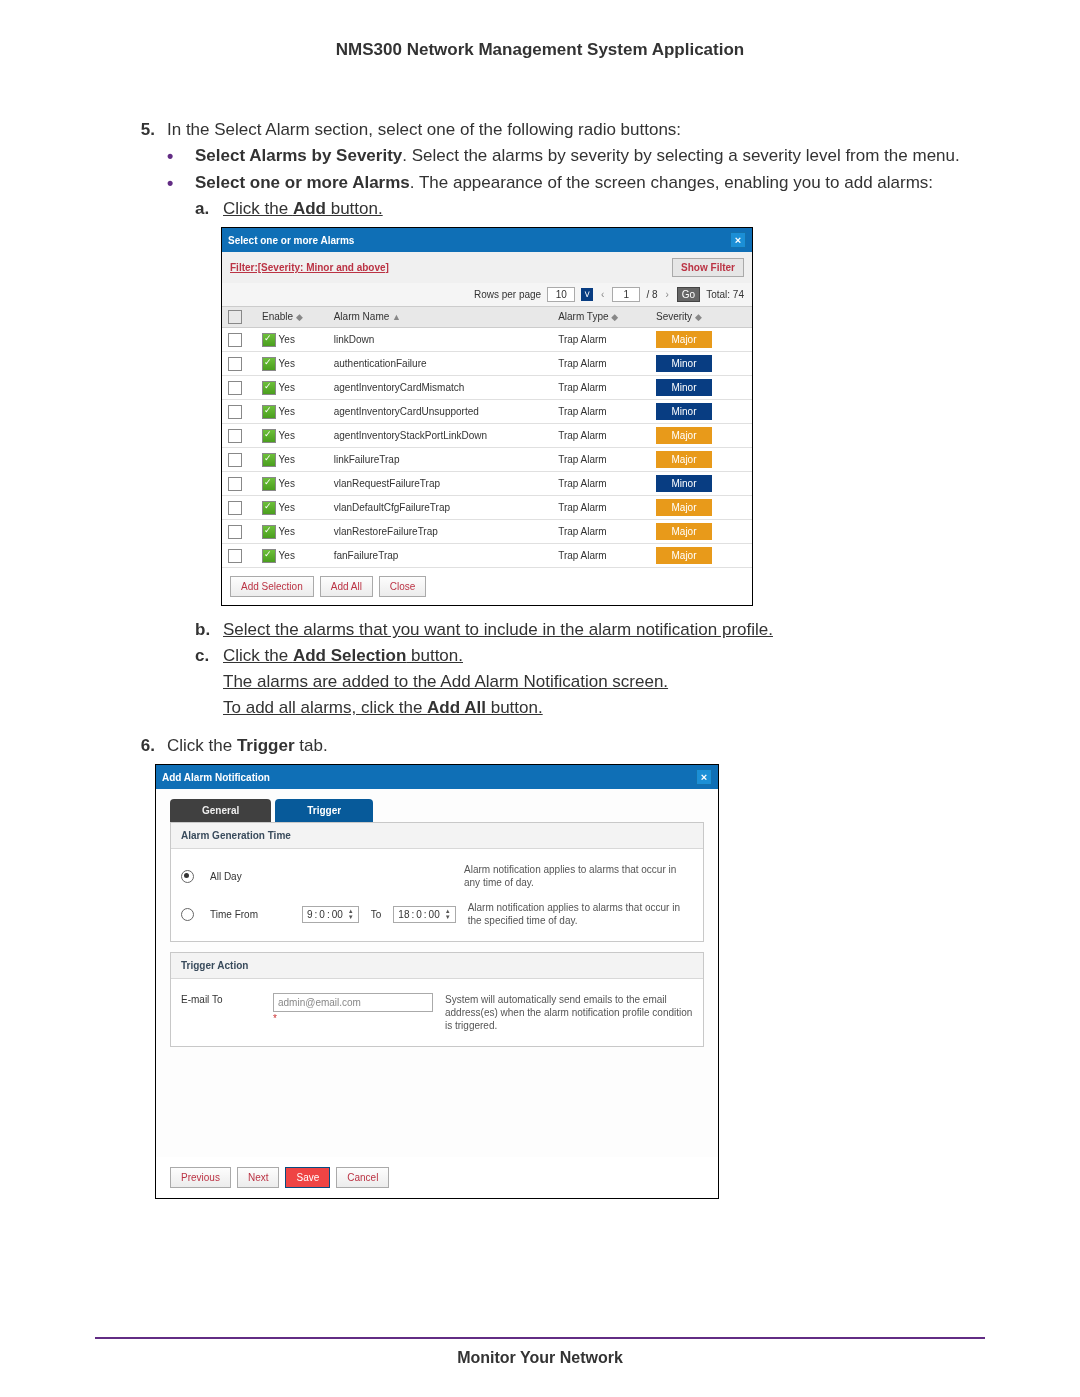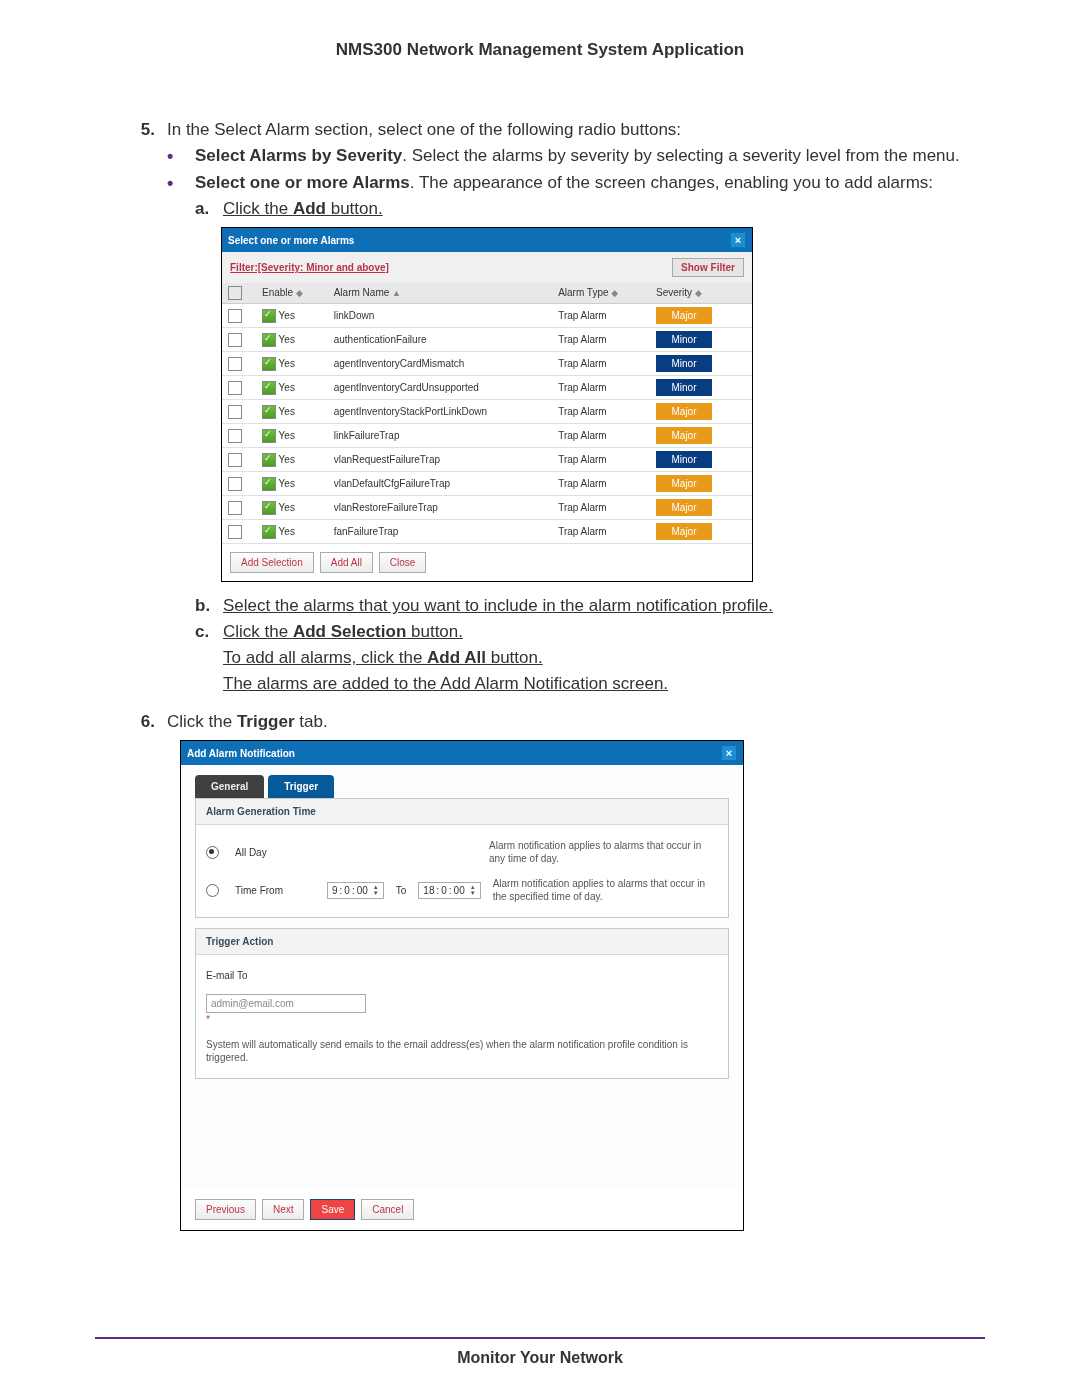--- a/index.html
+++ b/index.html
@@ -171,33 +171,33 @@
     border: 1px solid #aaa;
     padding: 3px 10px;
     font-size: 10px;
     cursor: pointer;
     background: linear-gradient(#fdfdfd,#ececec);
     color: #b34;
   }
 
   .screenshot2 {
     border: 1px solid #000;
-    margin: 8px 0 14px 85px;
+    margin: 8px 0 14px 60px;
     width: 562px;
     font-size: 10px;
     line-height: 1.3;
   }
   .tabs {
     display: flex;
     gap: 4px;
     padding: 10px 14px 0 14px;
     font-weight: bold;
   }
   .tab {
-    padding: 5px 16px;
+    padding: 5px 32px;
     border-radius: 4px 4px 0 0;
     cursor: pointer;
   }
   .tab.inactive { background: #404040; color: #eee; }
   .tab.active { background: #075a9a; color: #fff; }
   .panel { border:1px solid #c8c8c8; margin: 0 14px 10px 14px; }
   .panel-head {
     background: #f3f3f3;
     padding: 6px 10px;
     font-weight: bold;
@@ -262,20 +262,31 @@
           <div class="screenshot">
             <div class="dlg-titlebar">
               <span>Select one or more Alarms</span>
               <span class="dlg-close">×</span>
             </div>
             <div class="dlg-body">
               <div class="filterbar">
                 <span class="filter-txt">Filter:[Severity: Minor and above]</span>
                 <span class="show-filter">Show Filter</span>
               </div>
+              <div class="pager">
+                <span>Rows per page</span>
+                <span class="box">10</span>
+                <span class="dd">˅</span>
+                <span class="arrow">‹</span>
+                <span class="box">1</span>
+                <span>/ 8</span>
+                <span class="arrow">›</span>
+                <span class="go-btn">Go</span>
+                <span>Total: 74</span>
+              </div>
               <table class="tbl">
                 <thead>
                   <tr>
                     <th style="width:22px;"><span class="chk"></span></th>
                     <th><span>Enable</span> <span class="sort">◆</span></th>
                     <th><span>Alarm Name</span> <span class="sort">▲</span></th>
                     <th><span>Alarm Type</span> <span class="sort">◆</span></th>
                     <th style="width:90px;"><span>Severity</span> <span class="sort">◆</span></th>
                   </tr>
                 </thead>
@@ -367,28 +378,28 @@
 
           <div class="sub-alpha">
             <div class="alpha-marker">c.</div>
             <div class="alpha-body">
               <span>Click the </span><b>Add Selection</b><span> button.</span>
             </div>
           </div>
 
           <div class="sub-alpha">
             <div class="alpha-marker"></div>
+            <div class="alpha-body">The alarms are added to the Add Alarm Notification screen.</div>
+          </div>
+
+          <div class="sub-alpha">
+            <div class="alpha-marker"></div>
             <div class="alpha-body">
               <span>To add all alarms, click the </span><b>Add All</b><span> button.</span>
             </div>
-          </div>
-
-          <div class="sub-alpha">
-            <div class="alpha-marker"></div>
-            <div class="alpha-body">The alarms are added to the Add Alarm Notification screen.</div>
           </div>
 
         </div>
       </div>
     </div>
   </div>
 
   <div class="num-item">
     <div class="num-marker">6.</div>
     <div class="num-body">
@@ -435,21 +446,21 @@
                 </span>
             </span>
             <span class="hint">Alarm notification applies to alarms that occur in the specified time of day.</span>
           </div>
         </div>
       </div>
 
       <div class="panel">
         <div class="panel-head">Trigger Action</div>
         <div class="panel-body">
-          <div class="rowline" style="align-items:flex-start;flex-direction:column;">
+          <div class="rowline" style="align-items:flex-start;">
             <span class="lbl">E-mail To</span>
             <span>
               <div class="email-box">admin@email.com</div>
               <div class="req">*</div>
             </span>
             <span class="hint">System will automatically send emails to the email address(es) when the alarm notification profile condition is triggered.</span>
           </div>
         </div>
       </div>
 

